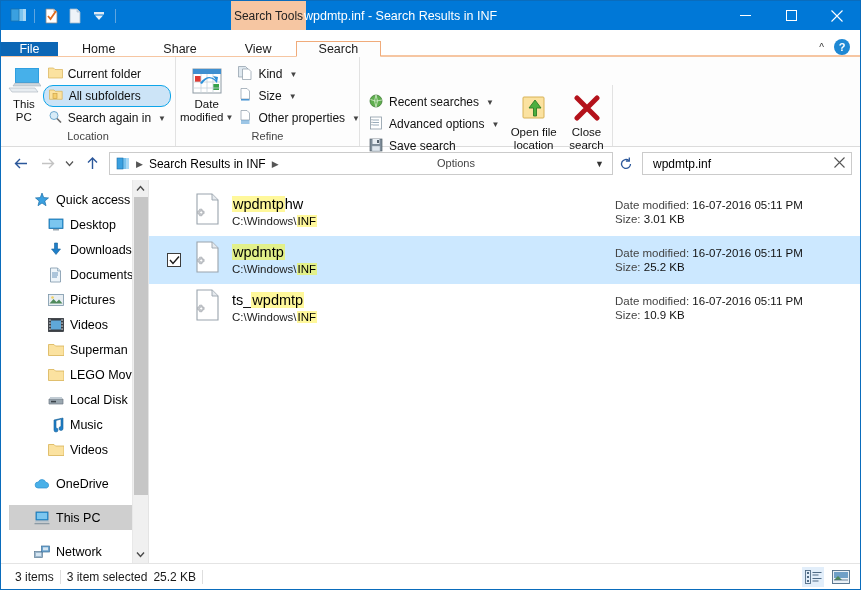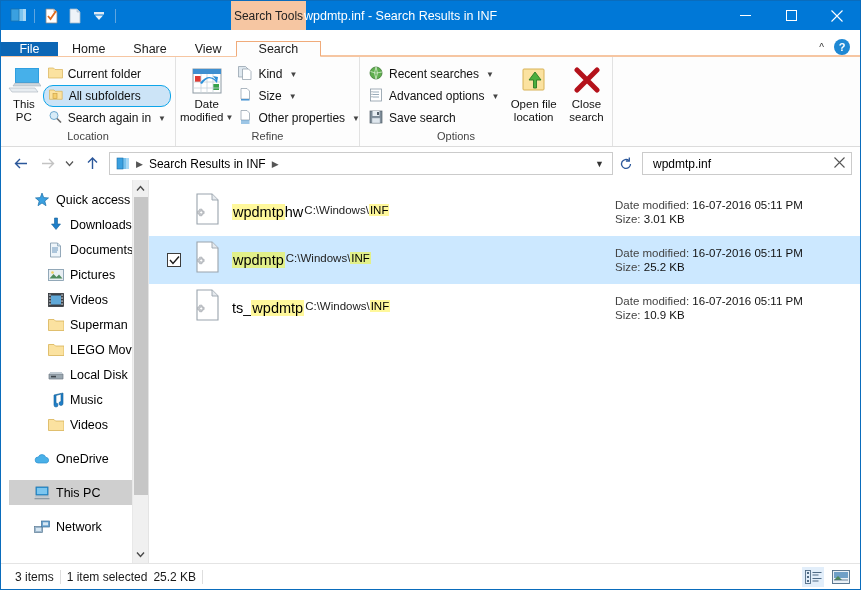--- a/index.html
+++ b/index.html
@@ -88,21 +88,21 @@
     border-bottom: 1px solid #f6c6a2;
   }
   .tab-file {
     width: 57px;
     background: #0b66b5;
     color: #fff;
     display: flex; align-items: center; justify-content: center;
     font-size: 12.5px;
   }
   .tab {
-    padding: 0 14px;
+    padding: 0 24px;
     display: flex; align-items: center;
     font-size: 12.5px;
     color: #1a1a1a;
     background: #fff;
   }
   .tab.ctx-active {
     background: #fdfdfd;
     border-left: 1px solid #f0ab7a;
     border-right: 1px solid #f0ab7a;
     border-top: 1px solid #f0ab7a;
@@ -312,21 +312,21 @@
     flex: none;
     visibility: hidden;
   }
   .frow.selected .fcheck { visibility: visible; }
   .ficon {
     width: 36px; height: 40px;
     position: relative;
     margin-right: 6px;
     flex: none;
   }
-  .ftext { flex: 1; display: flex; flex-direction: row; gap: 1px; min-width: 0; }
+  .ftext { flex: 1; display: flex; flex-direction: column; gap: 1px; min-width: 0; }
   .fname { font-size: 14.5px; color: #000; line-height: 18px; }
   .fname mark {
     background: #fff89b;
     color: #000;
     padding: 0 1px;
   }
   .frow.selected .fname mark { background: #e2f08a; }
   .fpath { font-size: 11.5px; color: #222; line-height: 15px; }
   .fpath mark {
     background: #fff89b;
@@ -541,21 +541,21 @@
               </svg>
             </span>
             <span>Other properties</span>
             <span class="caret">▼</span>
           </div>
         </div>
       </div>
       <div class="rgroup-label">Refine</div>
     </div>
 
-    <div class="rgroup" style="width:253px;">
+    <div class="rgroup" style="width:253px;margin-top:28px;">
       <div class="rgroup-body">
         <div class="smallcol">
           <div class="smallbtn">
             <span>
               <svg width="15" height="14" viewBox="0 0 15 14">
                 <circle cx="7" cy="7" r="6" fill="#5fae4e" stroke="#3d7a33" stroke-width="0.8"></circle>
                 <path d="M1.5 5.5 q5 3 11.5 0.5 M7 1 q-3 6 0 12 M7 1 q3 6 0 12" fill="none" stroke="#d6ecce" stroke-width="0.8"></path>
               </svg>
             </span>
             <span>Recent searches</span>
@@ -672,20 +672,33 @@
     <div class="sidebar">
       <div style="height:7px;"></div>
       <div id="nav-list">
           <div class="navitem lvl0">
             <span class="nicon">
               <svg width="16" height="16" viewBox="0 0 16 16">
                 <path d="M8 1 L9.7 5.6 L14.5 5.9 L10.8 9 L12 13.7 L8 11 L4 13.7 L5.2 9 L1.5 5.9 L6.3 5.6 Z" fill="#3aa0e0" stroke="#1b6fa8" stroke-width="0.7"></path>
               </svg>
             </span>
             <span class="nlabel">Quick access</span>
+          </div>
+          <div class="navitem lvl1">
+            <span class="nicon">
+              <svg width="16" height="16" viewBox="0 0 16 16">
+                <rect x="1" y="2" width="14" height="9.5" fill="#3aa0e0" stroke="#1b6fa8" stroke-width="0.8"></rect>
+                <rect x="2" y="3" width="12" height="7.5" fill="#7cc6ef"></rect>
+                <path d="M5 12 h6 v1.5 h-6 z" fill="#9aa7b0"></path>
+              </svg>
+            </span>
+            <span class="nlabel">Desktop</span>
+            <span class="pin"><svg width="11" height="12" viewBox="0 0 11 11">
+                <path d="M6.5 0.8 L9.5 3.8 L8 5.3 L8.6 8 L6 6.1 L2.3 9.6 L5 6.3 L3.3 3.7 L5.9 4.2 z" fill="#7e8b95" stroke="#5d6a73" stroke-width="0.5"></path>
+              </svg></span>
           </div>
           <div class="navitem lvl1">
             <span class="nicon">
               <svg width="16" height="16" viewBox="0 0 16 16">
                 <path d="M6.5 1 h3 v6 h3 l-4.5 5.5 L3.5 7 h3 z" fill="#1f7fc9" stroke="#165f96" stroke-width="0.6"></path>
               </svg>
             </span>
             <span class="nlabel">Downloads</span>
             <span class="pin"><svg width="11" height="12" viewBox="0 0 11 11">
                 <path d="M6.5 0.8 L9.5 3.8 L8 5.3 L8.6 8 L6 6.1 L2.3 9.6 L5 6.3 L3.3 3.7 L5.9 4.2 z" fill="#7e8b95" stroke="#5d6a73" stroke-width="0.5"></path>
@@ -906,21 +919,21 @@
               <div>Size: <span class="m2">10.9 KB</span></div>
             </div>
           </div>
         </div>
     </div>
   </div>
 
   <div class="statusbar">
     <div class="st-item">3 items</div>
     <div class="st-sep"></div>
-    <div class="st-item">1 item selected</div>
+    <div class="st-item">3 item selected</div>
     <div class="st-item" style="padding-left:0;">25.2 KB</div>
     <div class="st-sep"></div>
 
     <div class="viewbtns">
       <div class="viewbtn active">
         <svg width="17" height="14" viewBox="0 0 17 14">
           <rect x="0.5" y="0.5" width="5" height="13" fill="none" stroke="#4f6b85" stroke-width="0.9"></rect>
           <rect x="2" y="2" width="2" height="2" fill="#4f6b85"></rect>
           <rect x="2" y="6" width="2" height="2" fill="#4f6b85"></rect>
           <rect x="2" y="10" width="2" height="2" fill="#4f6b85"></rect>

